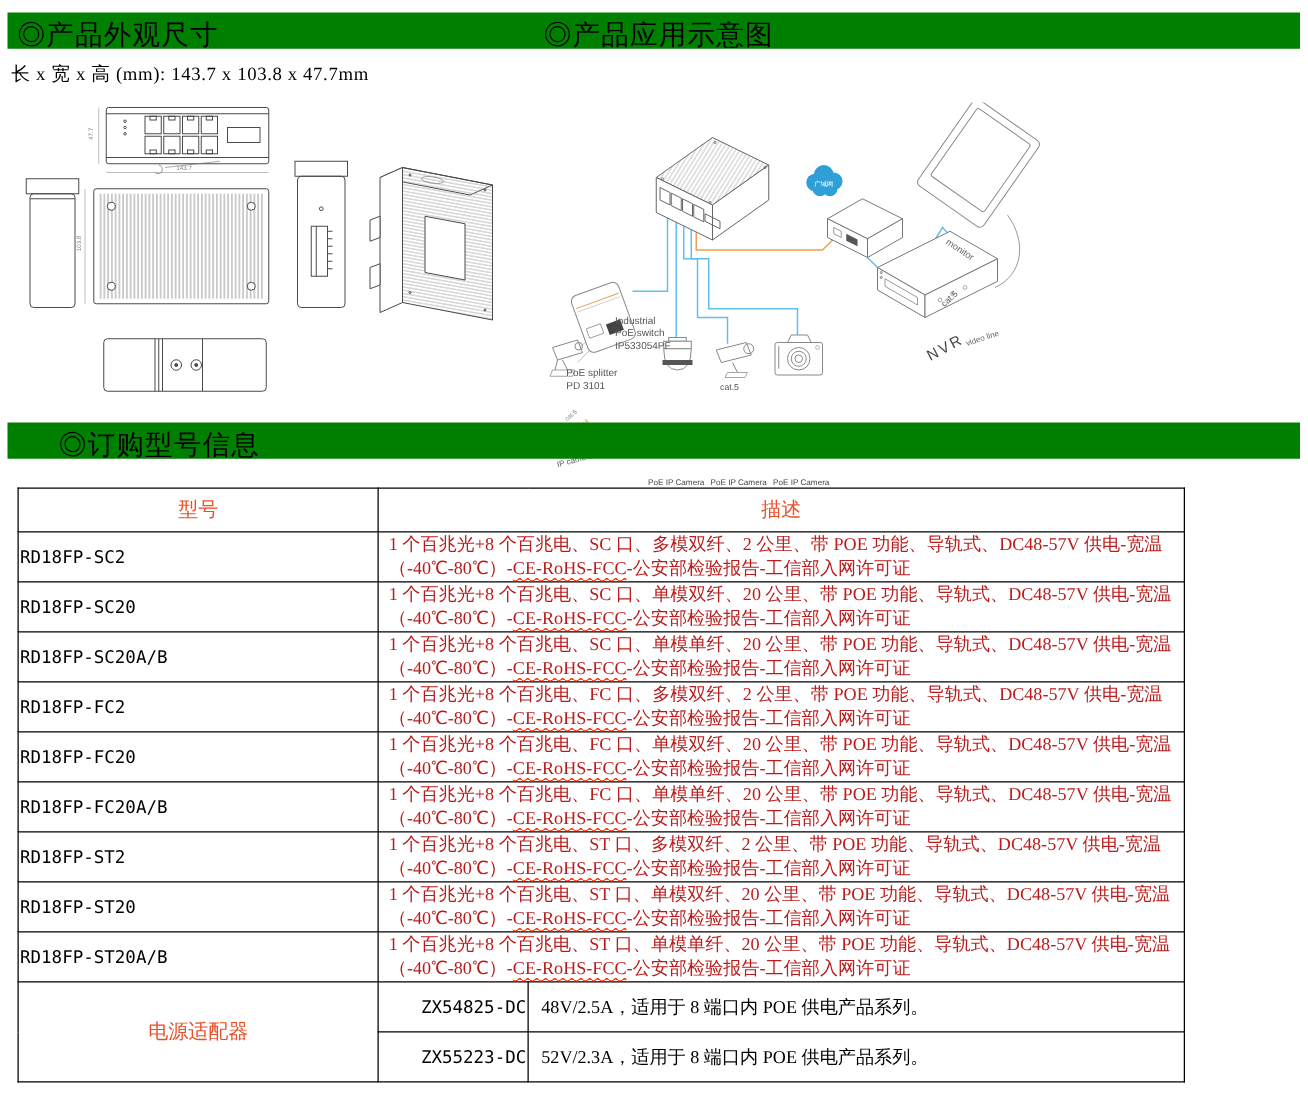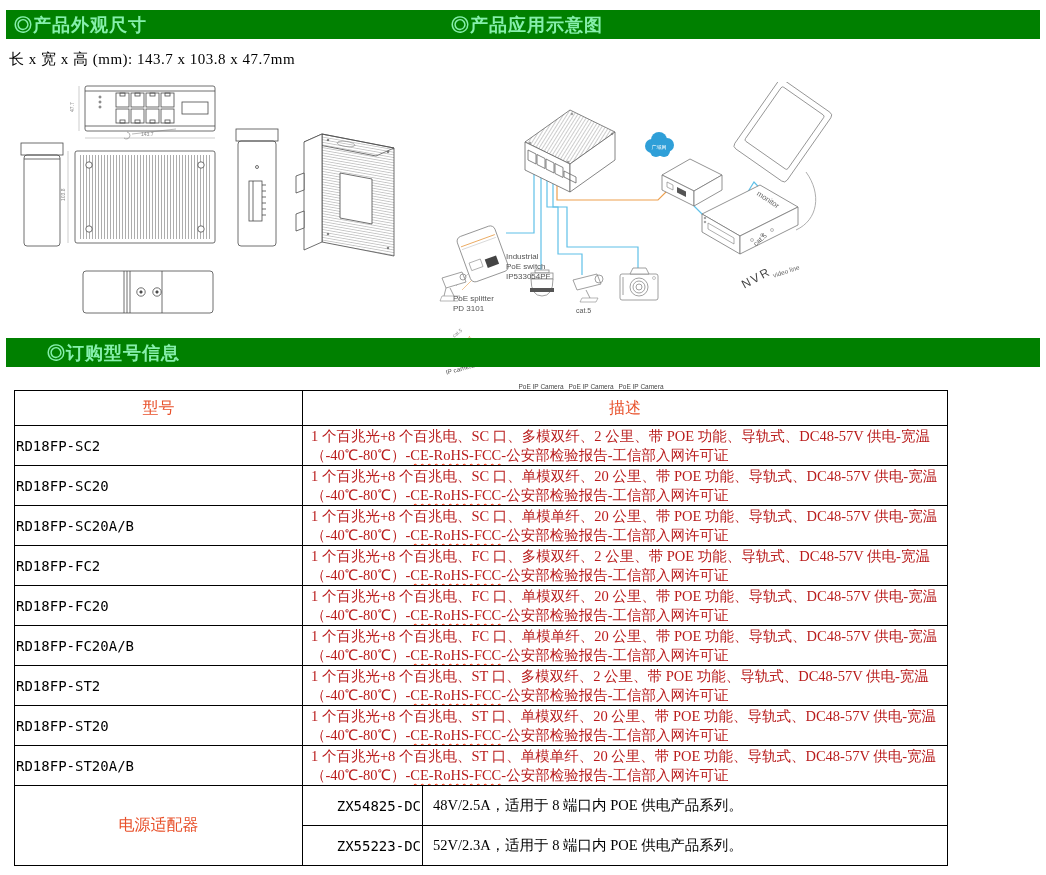--- a/index.html
+++ b/index.html
@@ -1,35 +1,35 @@
 <!DOCTYPE html>
 <html><head>
 <meta charset="utf-8">
 <style>
   html,body{margin:0;padding:0;background:#ffffff;}
   body{width:1046px;height:875px;position:relative;font-family:"Liberation Serif",serif;overflow:hidden;}
   .page{position:absolute;inset:0;}
 
   
   .greenbar{position:absolute;left:6px;width:1034px;height:29px;background:#008000;}
-  .bar-title{position:absolute;top:3px;color:#86efac;font-weight:bold;font-size:18px;
+  .bar-title{position:absolute;top:3px;color:#000000;font-weight:normal;font-size:22px;
              font-family:"Liberation Sans",sans-serif;letter-spacing:1px;white-space:nowrap;}
 
   .sizeline{position:absolute;left:9px;top:50px;font-size:15px;font-weight:normal;color:#000;
             font-family:"Liberation Serif",serif;letter-spacing:.5px;}
 
   .drawing-area{position:absolute;left:0;top:72px;width:1046px;height:260px;}
   svg{position:absolute;}
   .tech-svg{left:10px;top:6px;}
   .app-svg{left:430px;top:10px;}
 
   
   .dlabel{position:absolute;font-family:"Liberation Sans",sans-serif;color:#555;
           line-height:1.25;white-space:pre-line;transform-origin:left top;}
-  .lab-switch{left:492px;top:180px;font-size:8px;margin-left:14px;}
+  .lab-switch{left:492px;top:180px;font-size:8px;}
   .lab-splitter{left:453px;top:222px;font-size:8px;}
   .lab-ipcam{left:445px;top:297px;font-size:6.5px;transform:rotate(-15deg);}
   .lab-cat5a{left:576px;top:235px;font-size:7px;}
   .lab-cat5b{left:752px;top:170px;font-size:7px;transform:rotate(-42deg);}
   .lab-cat5c{left:451px;top:262px;font-size:5px;transform:rotate(-40deg);color:#888;}
   .lab-dcout{left:458px;top:271px;font-size:5px;transform:rotate(-40deg);color:#d88a3a;}
   .lab-video{left:772px;top:200px;font-size:6.5px;transform:rotate(-18deg);color:#666;}
   .lab-nvr{left:739px;top:207px;font-size:12px;letter-spacing:2px;color:#444;transform:rotate(-28deg);}
   .lab-monitor{left:760px;top:117px;font-size:7.5px;color:#666;transform:rotate(33deg);}
   .lab-cam{width:46px;text-align:center;font-size:6.5px;color:#444;top:311px;}
@@ -51,21 +51,21 @@
 
   .dimtxt{font-family:"Liberation Sans",sans-serif;font-size:5px;fill:#888;}
 </style>
 </head>
 <body>
 
 <div class="page">
 
   <div class="greenbar" style="top:10px;">
     <span class="bar-title" style="left:8px;">◎产品外观尺寸</span>
-    <span class="bar-title" style="left:445px;">◎产品应用示意图</span>
+    <span class="bar-title" style="left:429px;">◎产品应用示意图</span>
   </div>
 
   <div class="sizeline">长 x 宽 x 高 (mm): 143.7 x 103.8 x 47.7mm</div>
 
   <div class="drawing-area">
 
     <svg class="tech-svg" width="420" height="250" viewBox="0 0 420 250" fill="none" stroke="#4a4a4a" stroke-width="0.8">
       <defs>
         <pattern id="fins" width="3" height="4" patternUnits="userSpaceOnUse">
           <line x1="1.5" y1="0" x2="1.5" y2="4" stroke="#8a8a8a" stroke-width="0.7"></line>

